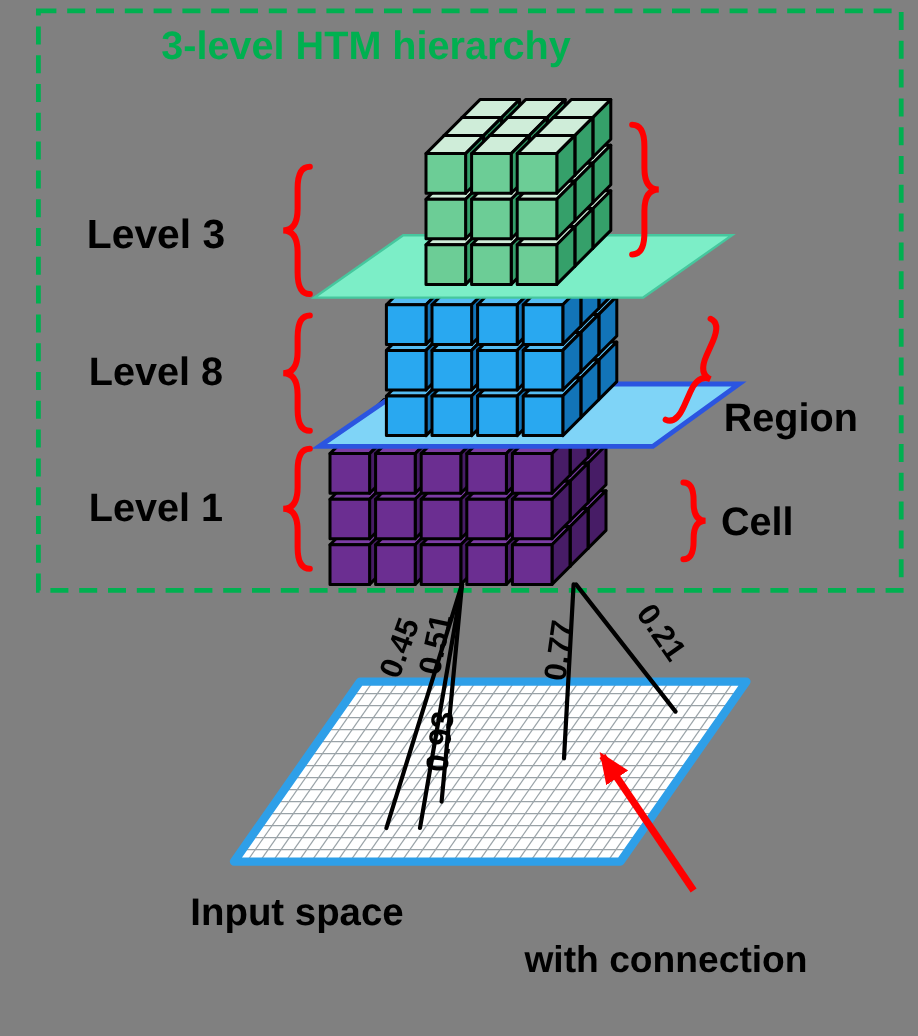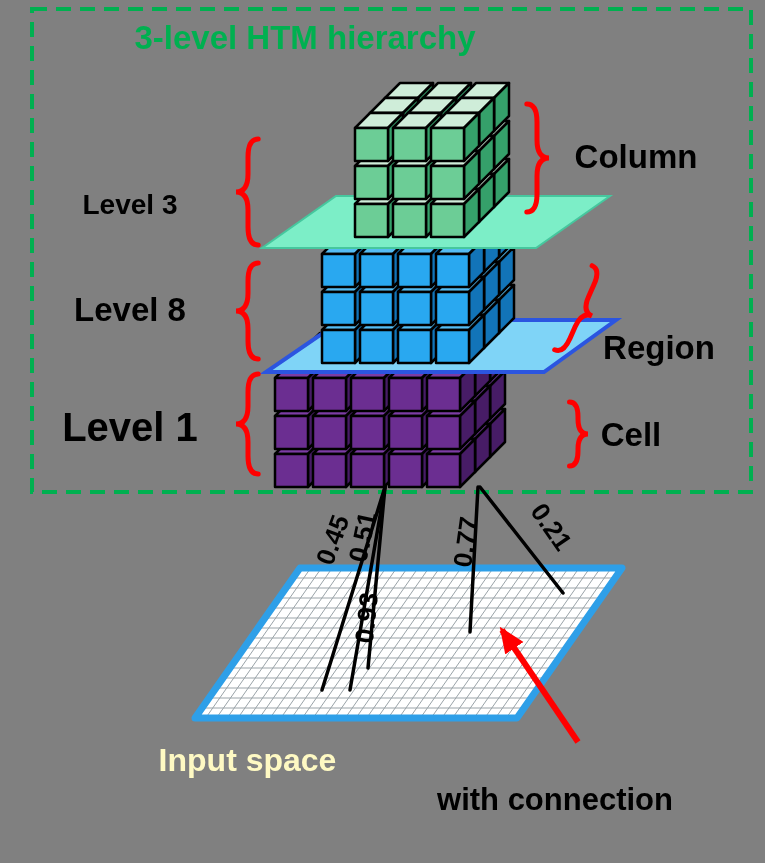--- a/index.html
+++ b/index.html
@@ -6,23 +6,23 @@
   .stage{
     position:relative;width:765px;height:863px;background:#808080;
     font-family:"Liberation Sans",sans-serif;overflow:hidden;
   }
   .stage svg{position:absolute;left:0;top:0;}
   .lbl{
     position:absolute;font-weight:700;color:#000;text-align:center;
     line-height:1.1;white-space:nowrap;
   }
   #title{left:110px;top:20px;width:390px;font-size:33px;}
-  #lbl-l3{left:40px;top:190px;width:180px;font-size:28px;}
+  #lbl-l3{left:40px;top:178px;width:180px;font-size:34px;}
   #lbl-l2{left:40px;top:292px;width:180px;font-size:33px;}
-  #lbl-l1{left:40px;top:405px;width:180px;font-size:40px;}
+  #lbl-l1{left:40px;top:405px;width:180px;font-size:33px;}
   #anno-column{left:556px;top:139px;width:160px;font-size:33px;}
   #anno-region{left:579px;top:330px;width:160px;font-size:33px;}
   #anno-cell{left:581px;top:417px;width:100px;font-size:33px;}
   .perm{
     position:absolute;font-weight:700;font-size:26px;color:#000;
     white-space:nowrap;transform-origin:center;
   }
   #p0{left:333px;top:540px;transform:translate(-50%,-50%) rotate(-70deg);}
   #p1{left:363px;top:537px;transform:translate(-50%,-50%) rotate(-78deg);}
   #p2{left:367px;top:618px;transform:translate(-50%,-50%) rotate(-84deg);}
@@ -452,26 +452,25 @@
 
     <line x1="578" y1="742" x2="502" y2="630" stroke-width="6" marker-end="url(#arrowhead)" stroke="#FF0000"></line>
   </svg>
 
   <div class="lbl" id="title" style="color: rgb(0, 176, 80);">3-level HTM hierarchy</div>
 
   <div class="lbl" id="lbl-l3">Level 3</div>
   <div class="lbl" id="lbl-l2">Level 8</div>
   <div class="lbl" id="lbl-l1">Level 1</div>
 
-  <div class="lbl" id="anno-column">Column</div>
   <div class="lbl" id="anno-cell">Cell</div>
   <div class="lbl" id="anno-region">Region</div>
 
   <span class="perm" id="p0">0.45</span>
   <span class="perm" id="p1">0.51</span>
   <span class="perm" id="p2">0.93</span>
   <span class="perm" id="p3">0.77</span>
   <span class="perm" id="p4">0.21</span>
 
-  <div class="lbl" id="lbl-input" style="color: #fef9c3;">Input space</div>
+  <div class="lbl" id="lbl-input" style="color: #000000;">Input space</div>
 
   <div class="lbl" id="cap2">with connection</div>
 </div>
 
 </body></html>

